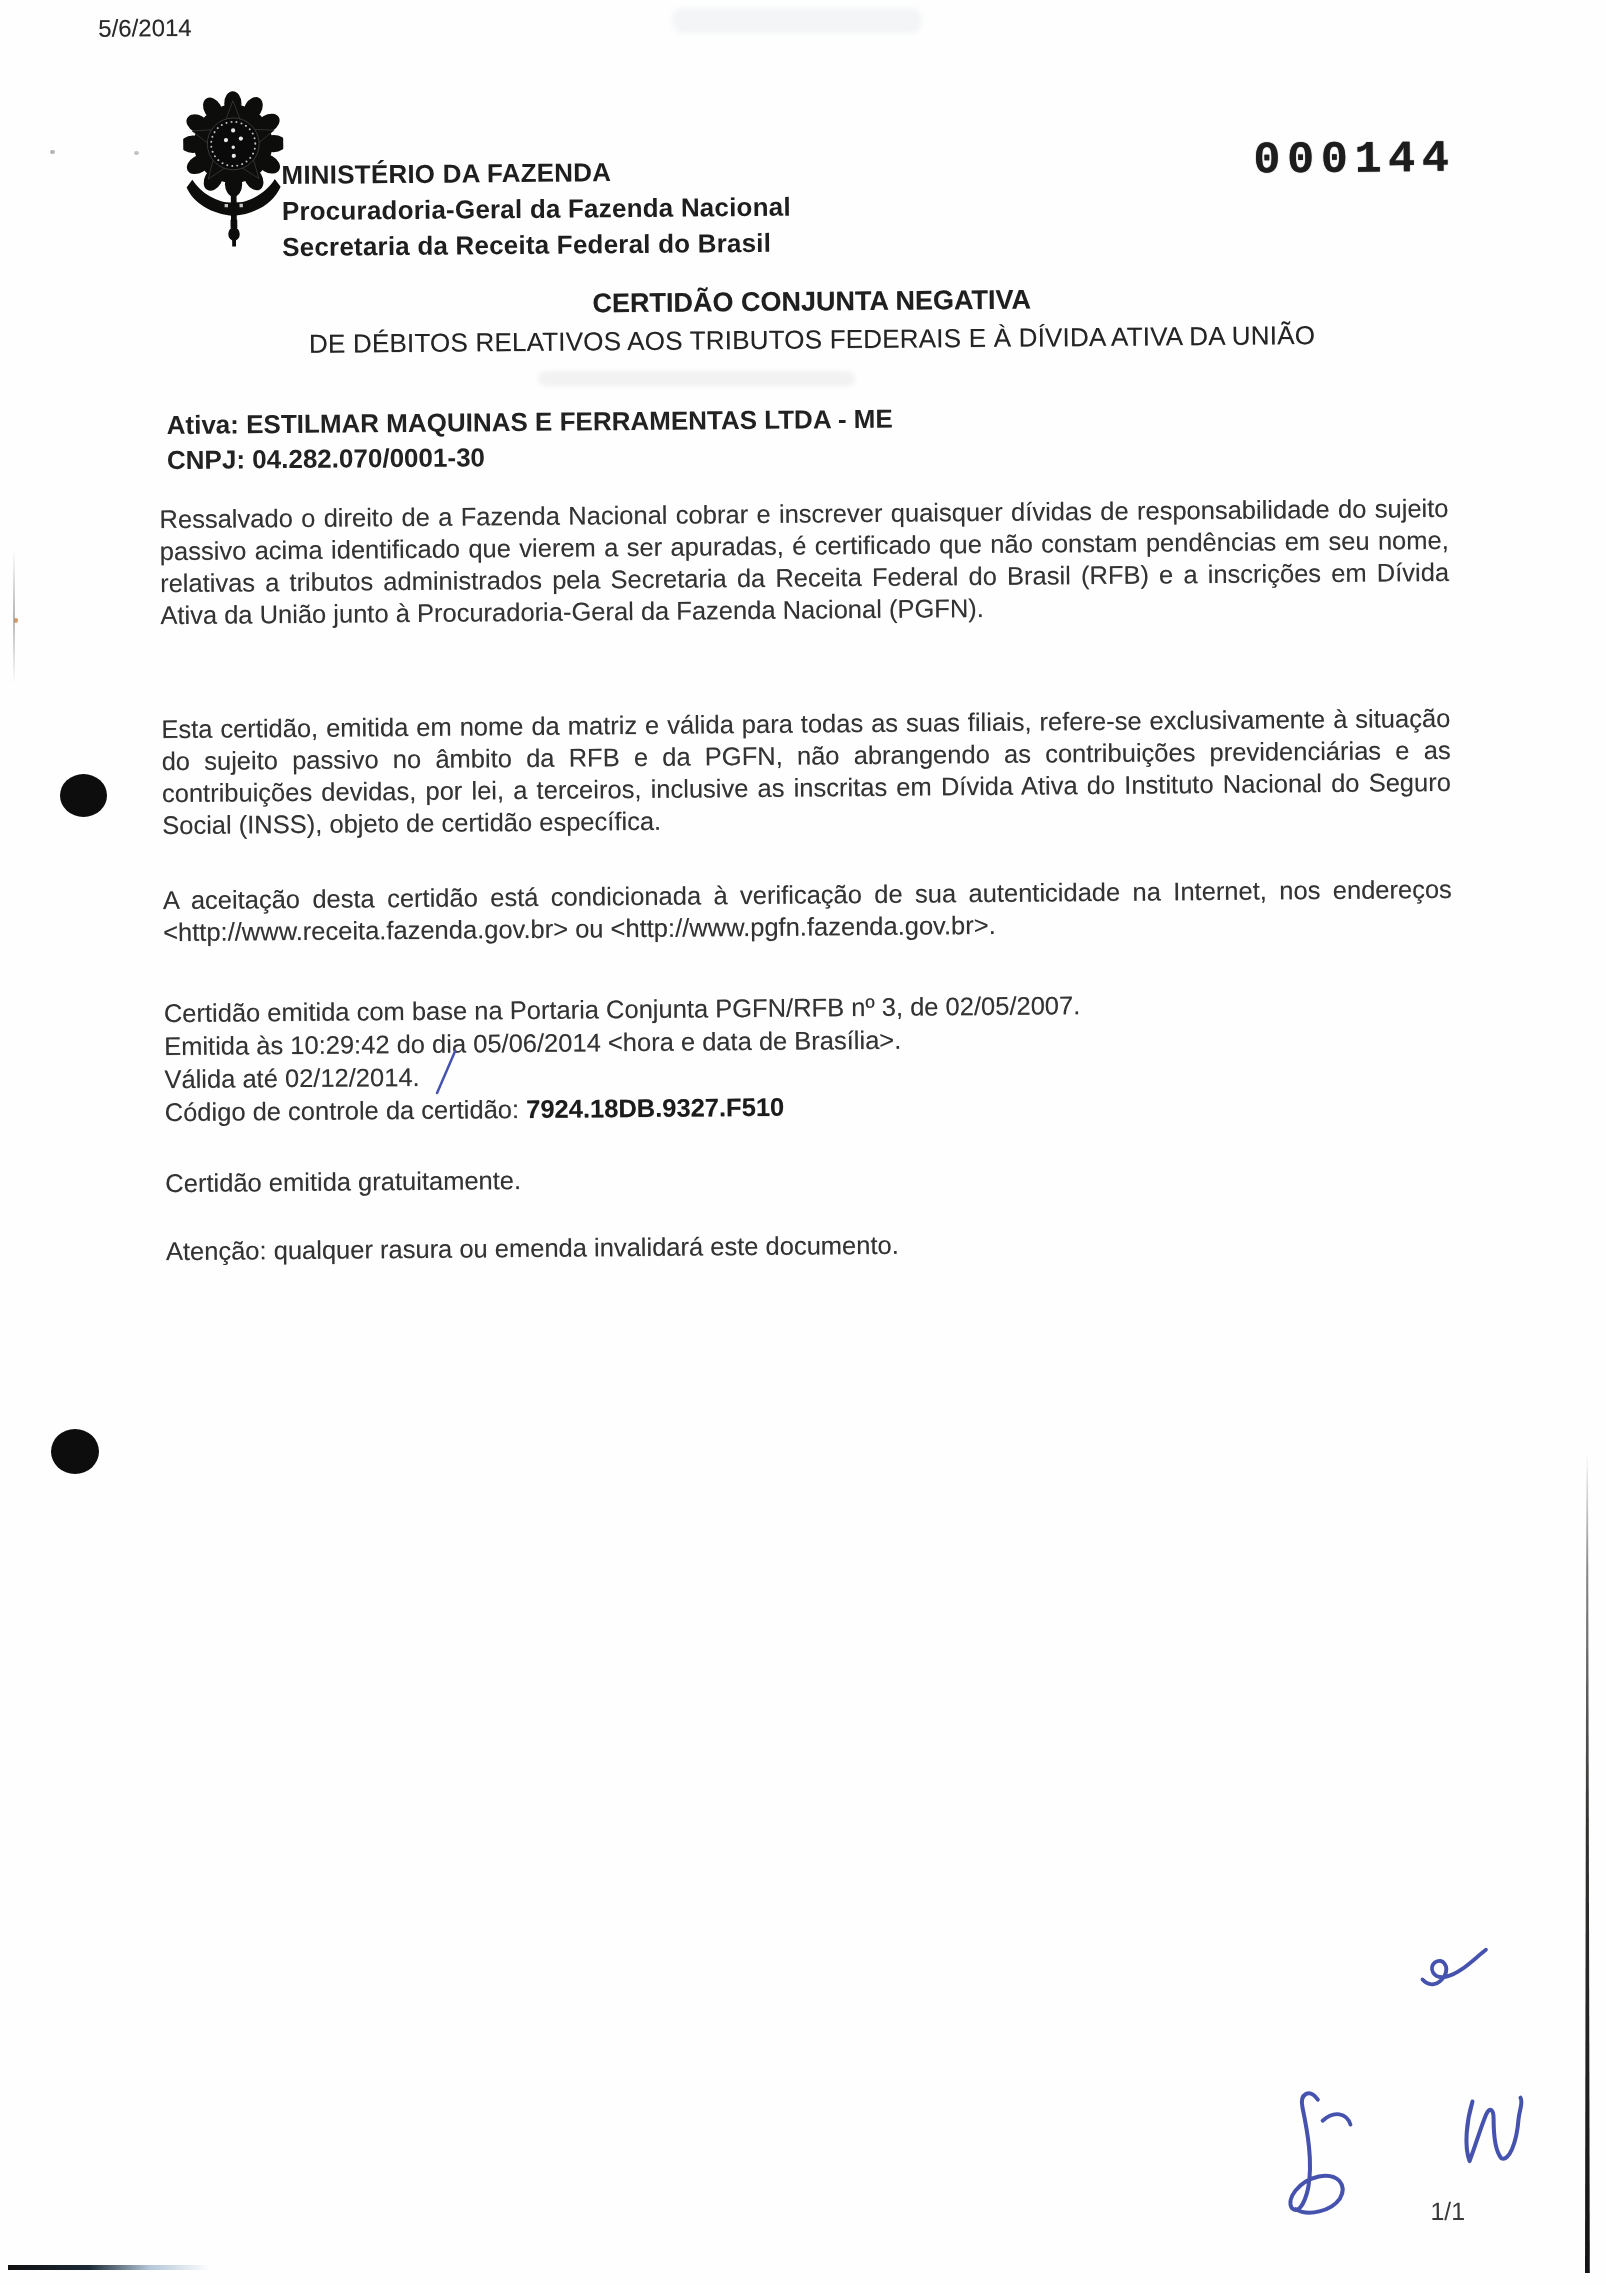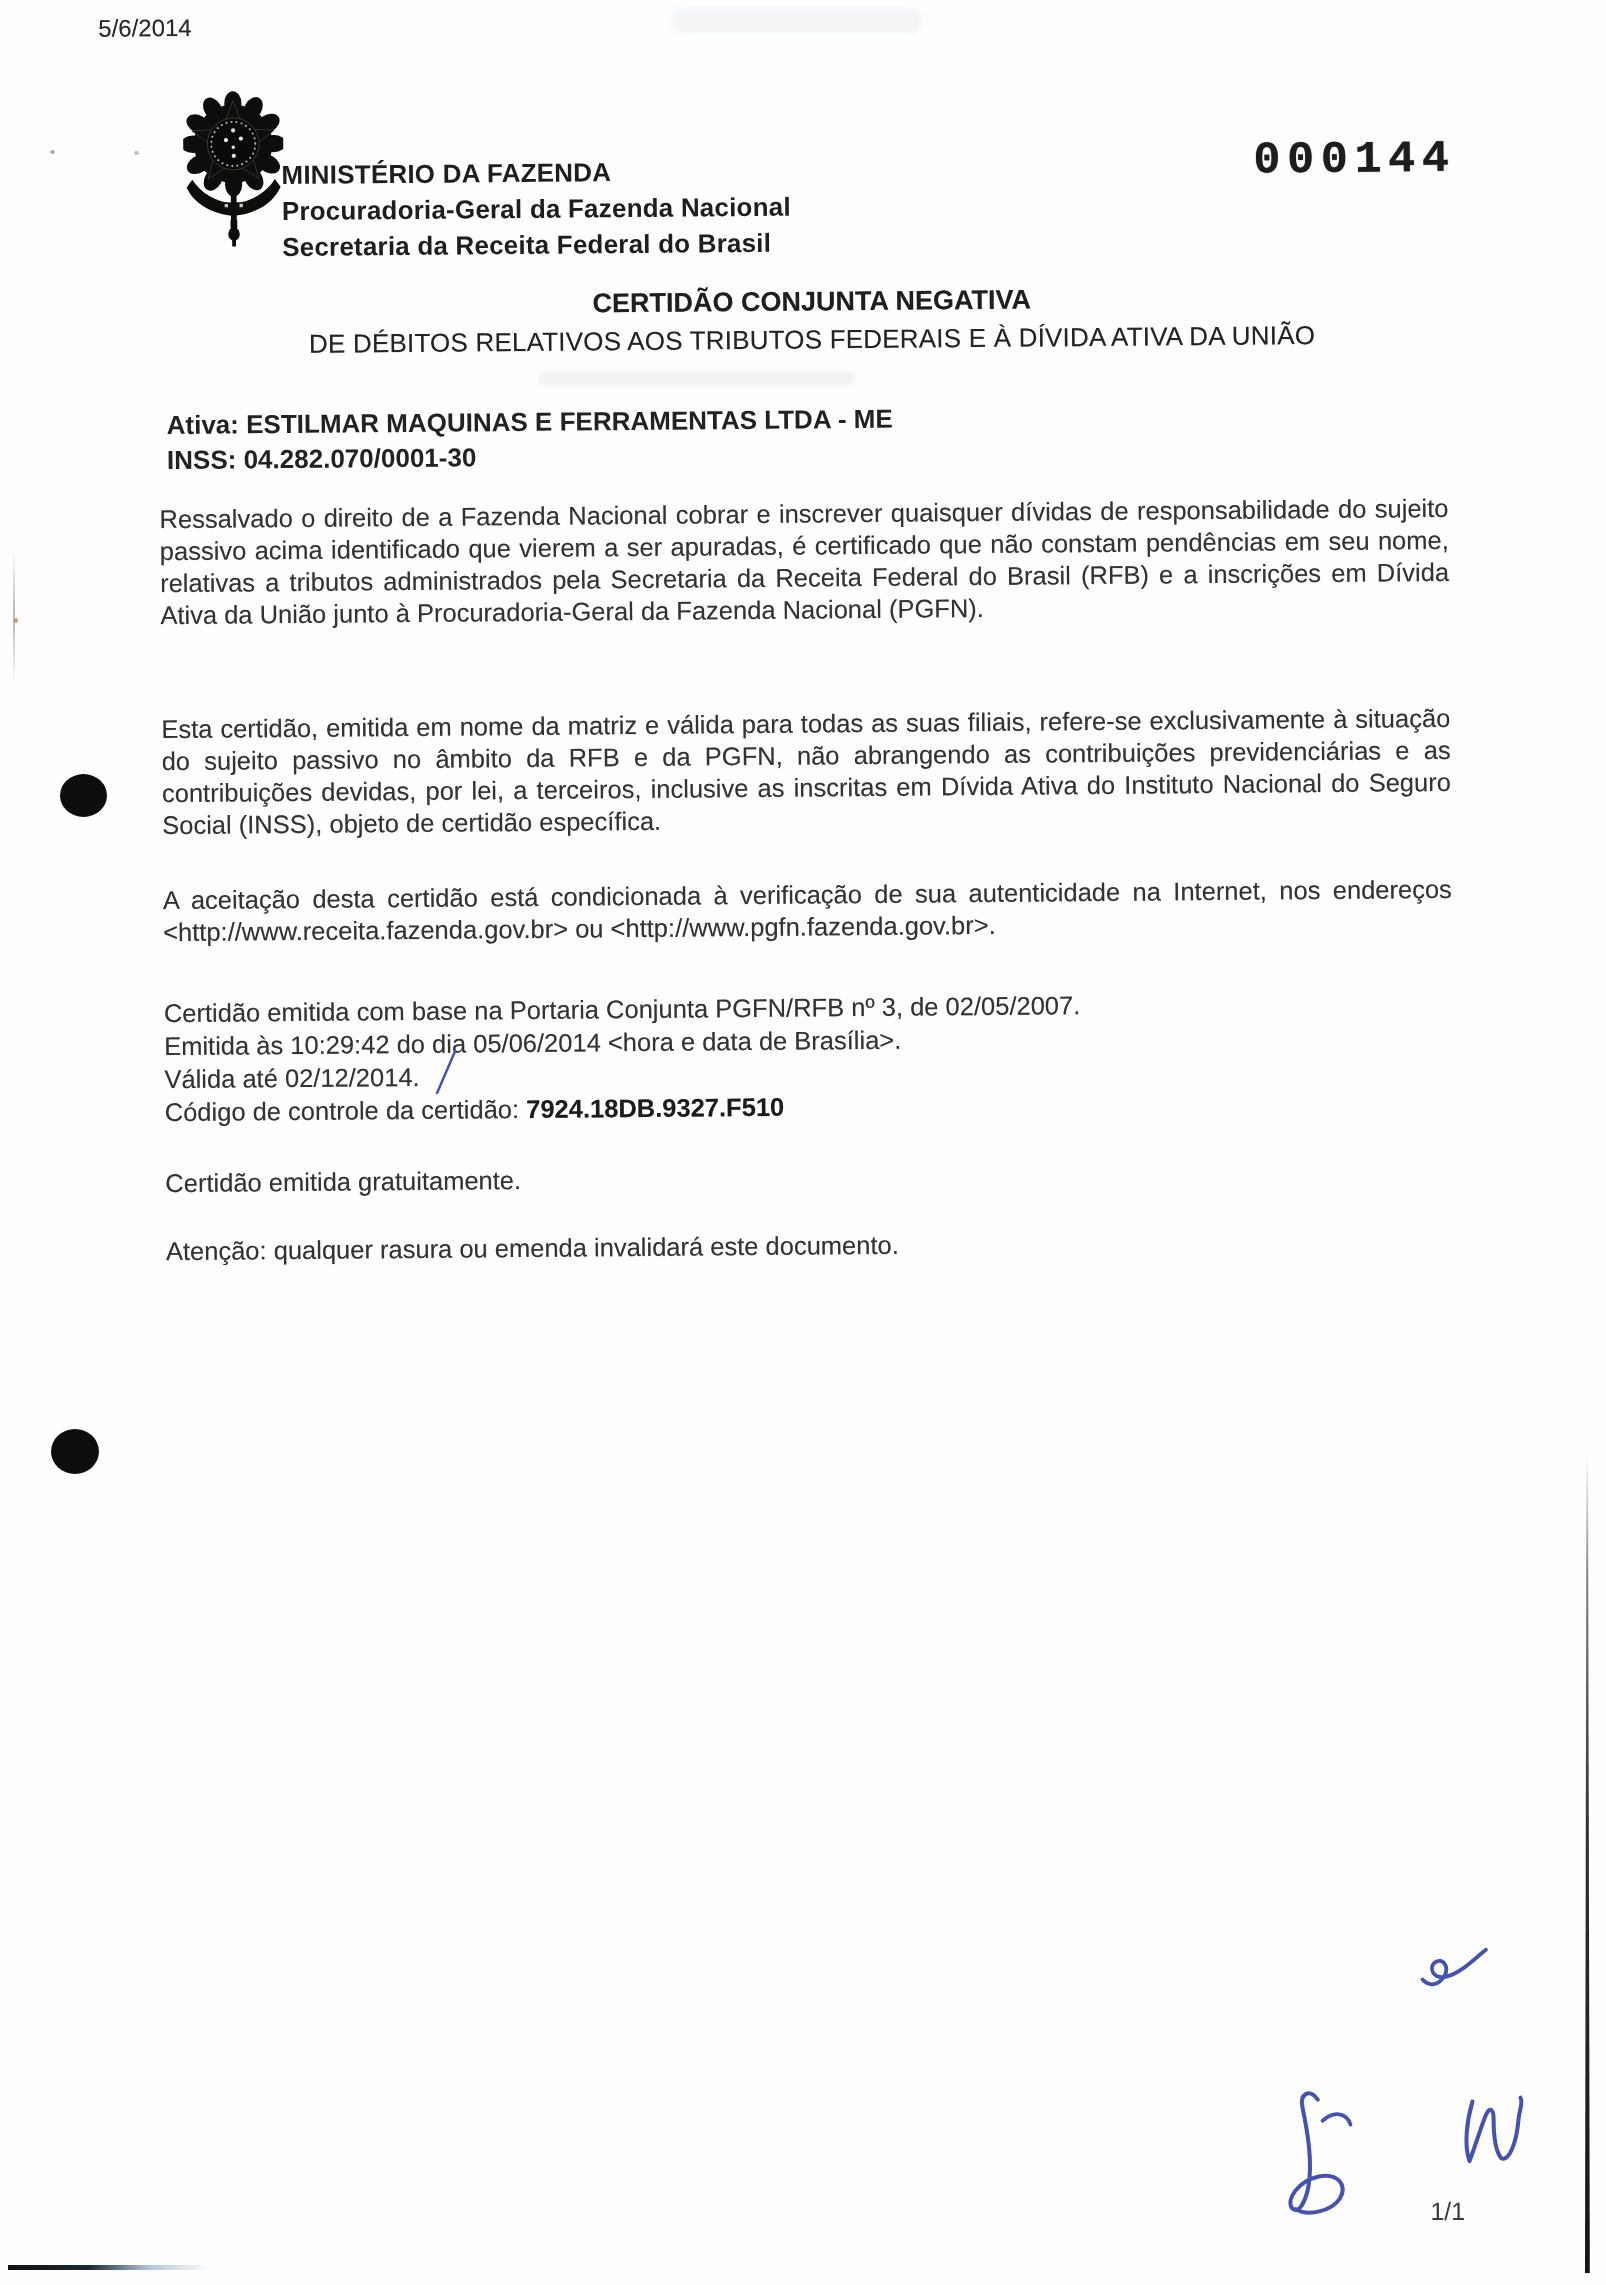--- a/index.html
+++ b/index.html
@@ -125,21 +125,21 @@
       <div class="t1 txt">CERTIDÃO CONJUNTA NEGATIVA</div>
       <div class="t2 txt">DE DÉBITOS RELATIVOS AOS TRIBUTOS FEDERAIS E À DÍVIDA ATIVA DA UNIÃO</div>
     </div>
 
     <div class="subject">
       <div>
         <span>Ativa:</span>
         <span>ESTILMAR MAQUINAS E FERRAMENTAS LTDA - ME</span>
       </div>
       <div>
-        <span>INSS:</span>
+        <span>CNPJ:</span>
         <span>04.282.070/0001-30</span>
       </div>
     </div>
 
     <div id="para1" class="para txt">Ressalvado o direito de a Fazenda Nacional cobrar e inscrever quaisquer dívidas de responsabilidade do sujeito passivo acima identificado que vierem a ser apuradas, é certificado que não constam pendências em seu nome, relativas a tributos administrados pela Secretaria da Receita Federal do Brasil (RFB) e a inscrições em Dívida Ativa da União junto à Procuradoria-Geral da Fazenda Nacional (PGFN).</div>
 
     <div id="para2" class="para txt">Esta certidão, emitida em nome da matriz e válida para todas as suas filiais, refere-se exclusivamente à situação do sujeito passivo no âmbito da RFB e da PGFN, não abrangendo as contribuições previdenciárias e as contribuições devidas, por lei, a terceiros, inclusive as inscritas em Dívida Ativa do Instituto Nacional do Seguro Social (INSS), objeto de certidão específica.</div>
 
     <div id="para3" class="para txt">A aceitação desta certidão está condicionada à verificação de sua autenticidade na Internet, nos endereços &lt;http://www.receita.fazenda.gov.br&gt; ou &lt;http://www.pgfn.fazenda.gov.br&gt;.</div>
 

